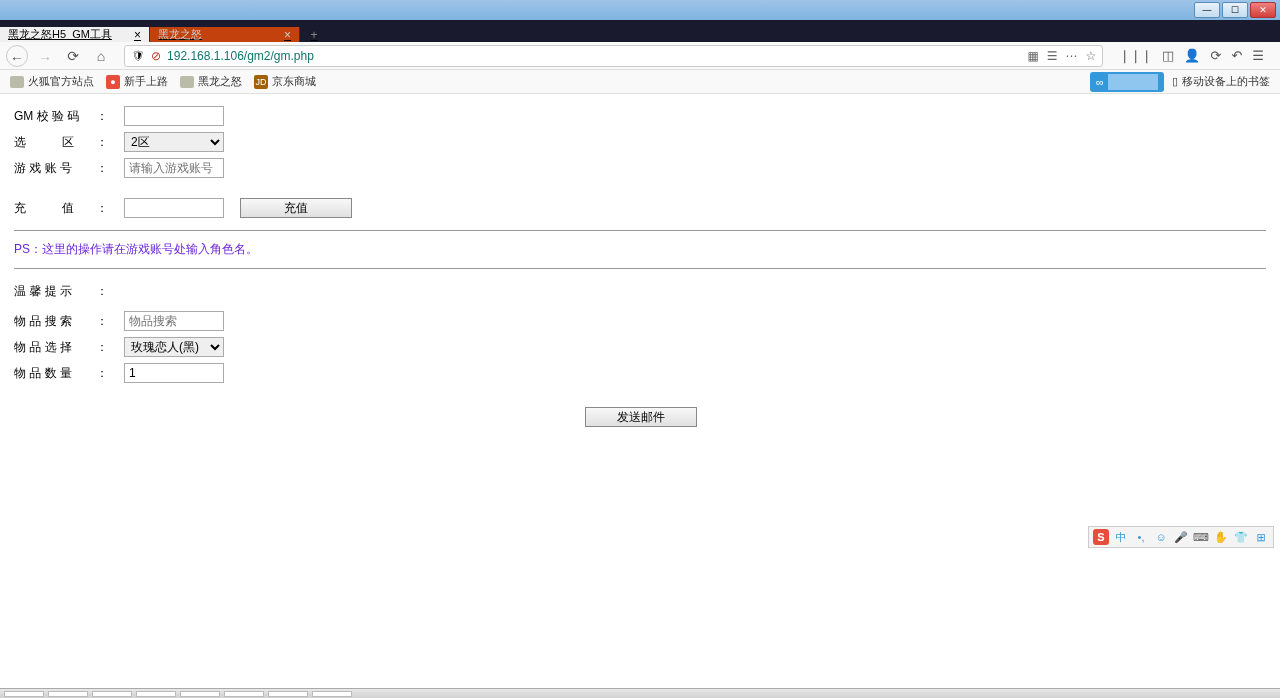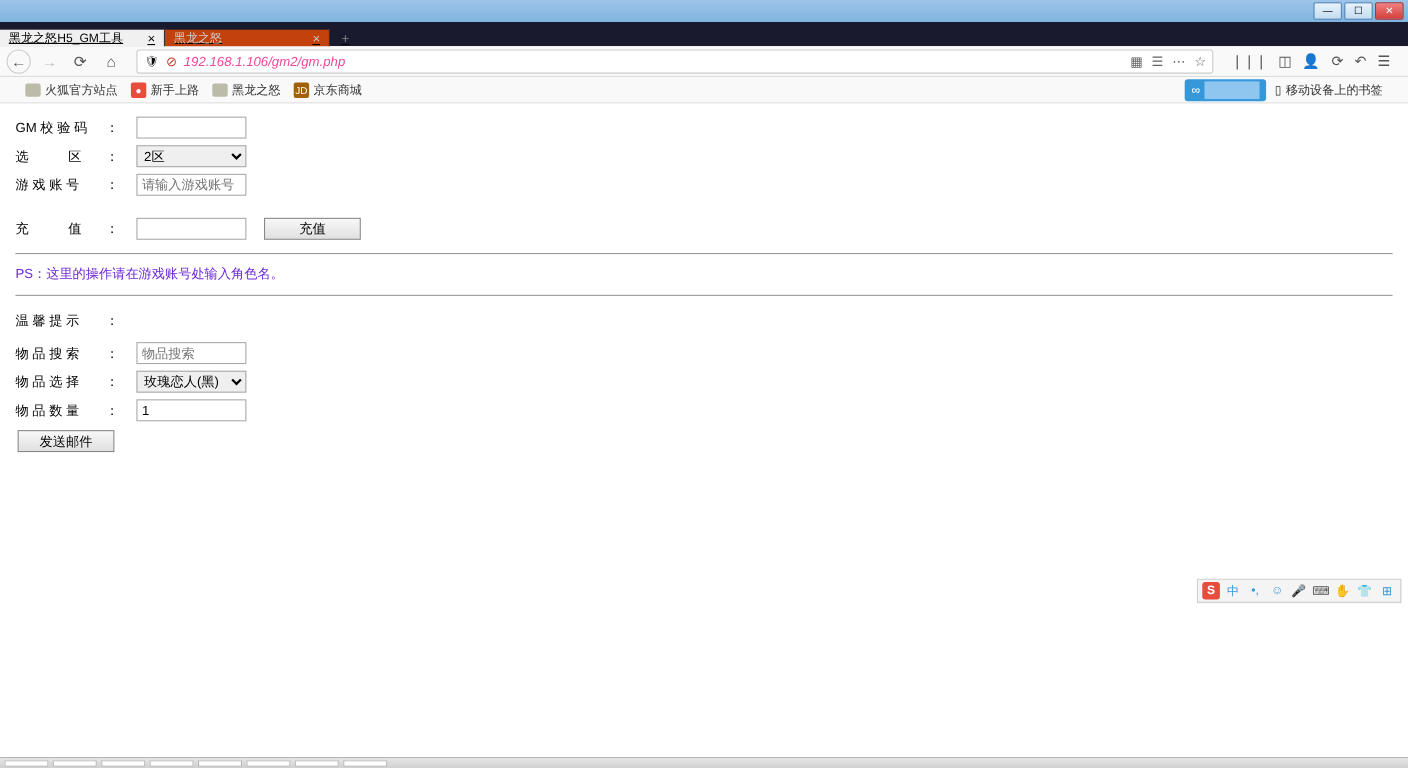--- a/index.html
+++ b/index.html
@@ -17,44 +17,44 @@
     .tab.inactive { background: #c2410c; color: #ccc; }
     .tab-close { font-size: 12px; cursor: pointer; margin-left: auto; }
     .new-tab { width: 28px; display: flex; align-items: center; justify-content: center; color: #888; cursor: pointer; }
     
     
     .nav-bar { height: 28px; background: #f9f9fa; border-bottom: 1px solid #ddd; display: flex; align-items: center; padding: 0 6px; gap: 6px; }
     .nav-btn { width: 22px; height: 22px; display: flex; align-items: center; justify-content: center; cursor: pointer; color: #555; font-size: 14px; border-radius: 3px; }
     .nav-btn.disabled { color: #bbb; }
     .url-bar { flex: 1; height: 22px; border: 1px solid #ccc; border-radius: 3px; display: flex; align-items: center; padding: 0 6px; gap: 6px; background: #fff; margin-left: 6px; }
     .url-shield { width: 14px; height: 14px; display: flex; align-items: center; justify-content: center; font-size: 10px; }
-    .url-text { flex: 1; font-size: 12px; color: #ec4899; font-style: italic; }
+    .url-text { flex: 1; font-size: 12px; color: #0f766e; }
     .url-strike { color: #c0392b; position: relative; }
     .url-icons { display: flex; gap: 8px; color: #666; font-size: 12px; }
     .right-icons { display: flex; gap: 10px; padding: 0 10px; color: #555; font-size: 13px; }
     .right-icons .icn { cursor: pointer; }
     
     
-    .bookmarks-bar { height: 24px; background: #f9f9fa; border-bottom: 1px solid #e0e0e0; display: flex; align-items: center; padding: 0 23px; gap: 12px; font-size: 11px; }
+    .bookmarks-bar { height: 24px; background: #f9f9fa; border-bottom: 1px solid #e0e0e0; display: flex; align-items: center; padding: 0 10px; gap: 12px; font-size: 11px; }
     .bm-item { display: flex; align-items: center; gap: 4px; cursor: pointer; color: #333; }
     .bm-folder { width: 14px; height: 12px; background: #bba; border-radius: 2px; }
     .bm-icon { width: 14px; height: 14px; border-radius: 2px; display: flex; align-items: center; justify-content: center; font-size: 9px; color: #fff; }
     .bm-right { margin-left: auto; display: flex; align-items: center; gap: 8px; }
     .bm-cloud { background: #3498db; color: #fff; padding: 2px 6px; border-radius: 3px; display: flex; align-items: center; gap: 4px; }
     .bm-cloud-box { background: #8ec6f0; width: 50px; height: 16px; }
     
     
     .page { padding: 10px 14px; }
     .form-row { display: flex; align-items: center; height: 24px; margin-bottom: 2px; font-size: 12px; gap: 14px; }
     .form-label { width: 66px; display: flex; justify-content: space-between; letter-spacing: 0; }
     .form-colon { margin: 0 2px; }
     .form-input { width: 100px; height: 20px; border: 1px solid #aaa; padding: 0 4px; font-size: 12px; }
     .form-select { width: 100px; height: 20px; border: 1px solid #aaa; font-size: 12px; padding: 0 2px; }
     .form-btn { height: 20px; padding: 0 8px; border: 1px solid #888; background: linear-gradient(#f8f8f8,#e0e0e0); cursor: pointer; font-size: 12px; margin-left: 2px; }
-    .form-btn.wide { width: 88px; }
+    .form-btn.wide { width: 112px; }
     
     hr.sep { border: none; border-top: 1px solid #999; margin: 10px 0; }
     
     .red-text { color: #6d28d9; font-size: 12px; }
     .tip-row { display: flex; align-items: center; margin-bottom: 10px; }
     
     
     .ime-bar { position: fixed; right: 6px; bottom: 150px; display: flex; gap: 4px; align-items: center; background: #f4f4f4; padding: 2px 4px; border: 1px solid #ccc; font-size: 11px; color: #555; }
     .ime-icon { width: 16px; height: 16px; display: flex; align-items: center; justify-content: center; cursor: pointer; }
     .ime-s { background: #e74c3c; color: #fff; border-radius: 3px; font-weight: bold; }
@@ -194,21 +194,21 @@
       <option>玫瑰恋人(黑)</option>
     </select>
   </div>
 
   <div class="form-row">
     <span class="form-label">物 品 数 量</span>
     <span class="form-colon">：</span>
     <input class="form-input" value="1" style="">
   </div>
 
-  <div class="form-row" style="margin-top:4px;">
+  <div class="form-row" style="margin-top:20px;justify-content:center;">
     <button class="form-btn wide">发送邮件</button>
   </div>
 
 </div>
 
 <div class="ime-bar">
   <span class="ime-icon ime-s">S</span>
   <span class="ime-icon" style="color:#3498db;">中</span>
   <span class="ime-icon" style="color:#3498db;">•,</span>
   <span class="ime-icon" style="color:#3498db;">☺</span>

